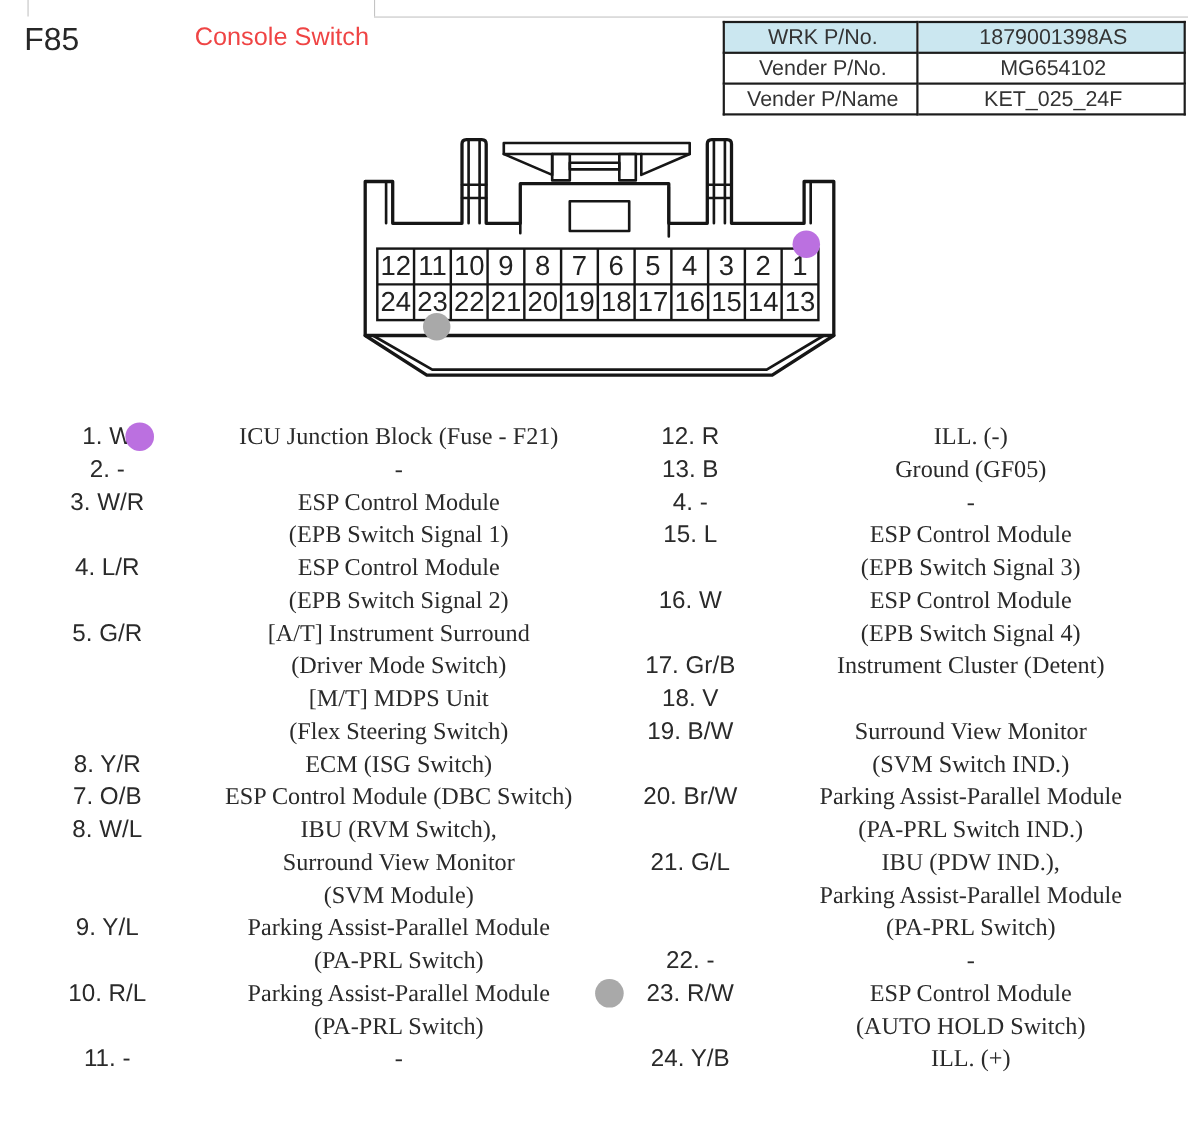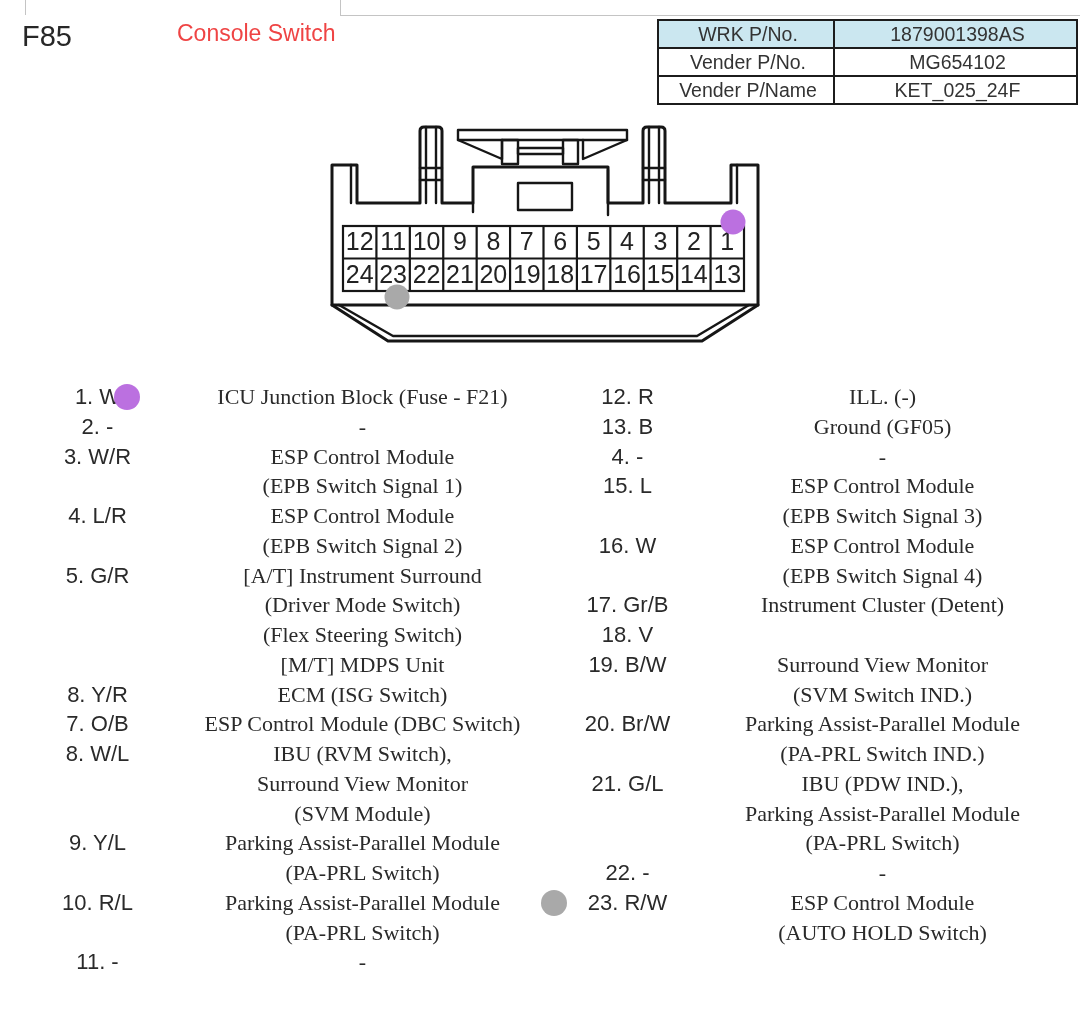--- a/index.html
+++ b/index.html
@@ -166,22 +166,22 @@
           <div class="pin-desc">
             <div>ESP Control Module</div>
             <div>(EPB Switch Signal 2)</div>
           </div>
         </div>
         <div class="legend-item">
           <div class="pin-label">5. G/R</div>
           <div class="pin-desc">
             <div>[A/T] Instrument Surround</div>
             <div>(Driver Mode Switch)</div>
+            <div>[M/T] MDPS Unit</div>
             <div>(Flex Steering Switch)</div>
-            <div>[M/T] MDPS Unit</div>
           </div>
         </div>
         <div class="legend-item">
           <div class="pin-label">8. Y/R</div>
           <div class="pin-desc">
             <div>ECM (ISG Switch)</div>
           </div>
         </div>
         <div class="legend-item">
           <div class="pin-label">7. O/B</div>
@@ -289,16 +289,22 @@
           </div>
         </div>
         <div class="legend-item">
           <span class="legend-dot" style="background: rgb(169, 169, 169); left: -29px;"></span>
           <div class="pin-label">23. R/W</div>
           <div class="pin-desc">
             <div>ESP Control Module</div>
             <div>(AUTO HOLD Switch)</div>
           </div>
         </div>
+        <div class="legend-item">
+          <div class="pin-label">24. Y/B</div>
+          <div class="pin-desc">
+            <div>ILL. (+)</div>
+          </div>
+        </div>
       </div>
   </div>
 
 </div>
 
 </body></html>

